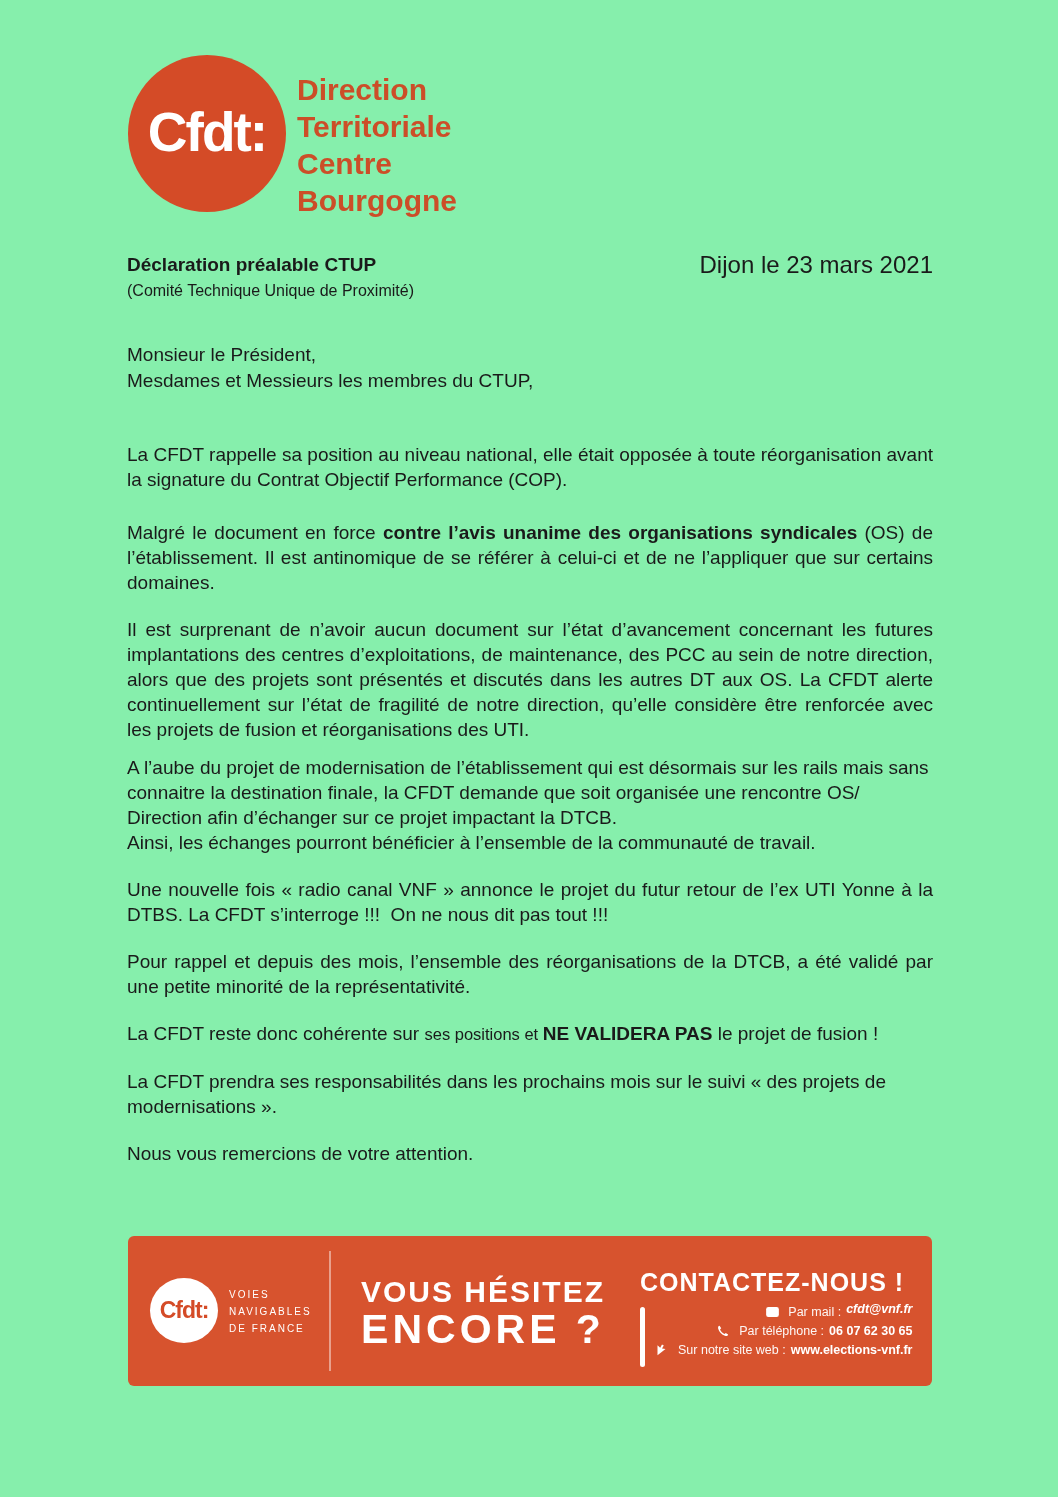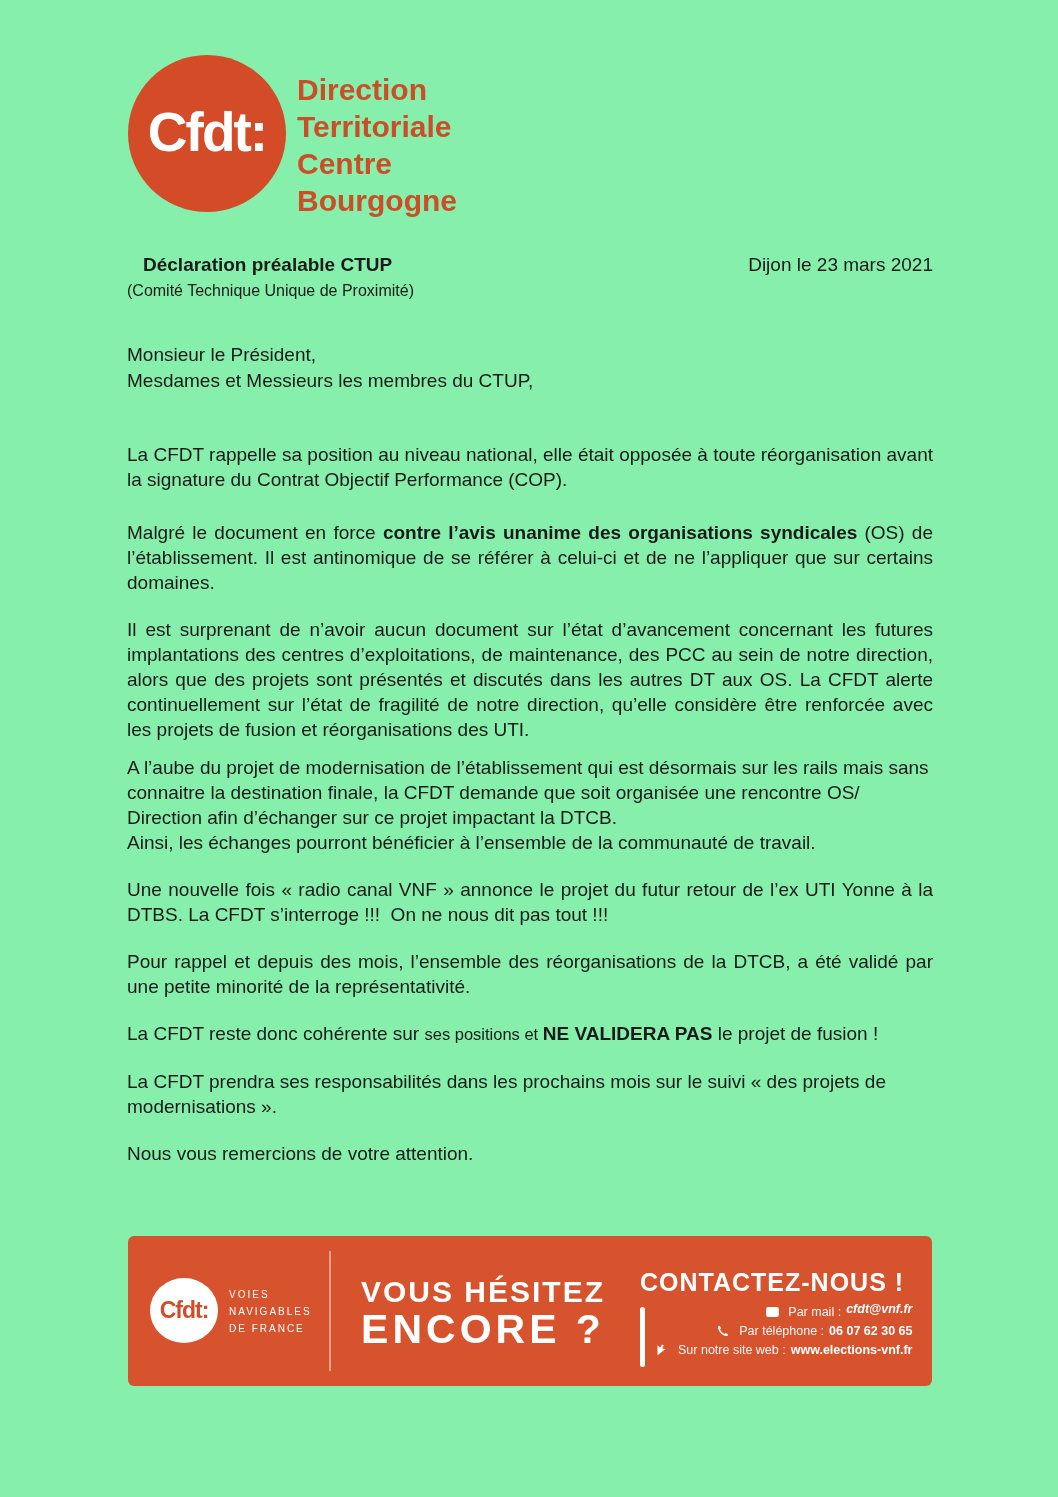--- a/index.html
+++ b/index.html
@@ -20,23 +20,23 @@
   .org { margin-left:11px; margin-top:16px; }
   .org div {
     font-size:30px; font-weight:bold; color:#cc4e28; line-height:37px;
   }
 
   
   .title-row {
     position:absolute; left:127px; top:253px; width:806px;
     display:flex; justify-content:space-between; align-items:flex-start;
   }
-  .doc-title { font-size:19px; font-weight:bold; line-height:24px;margin-left:16px; }
+  .doc-title { font-size:19px; font-weight:bold; line-height:24px; }
   .doc-subtitle { font-size:16px; line-height:20px; margin-top:4px; font-weight:normal; }
-  .doc-date { font-size:19px; line-height:24px; }
+  .doc-date { font-size:24px; line-height:24px; }
 
   
   .salutation { position:absolute; left:127px; top:342px; font-size:19px; line-height:26px; }
 
   
   .content {
     position:absolute; left:127px; top:442px; width:806px;
     font-size:19px; line-height:25px;
   }
   .content p { margin:0 0 22px 0; text-align:justify; }

